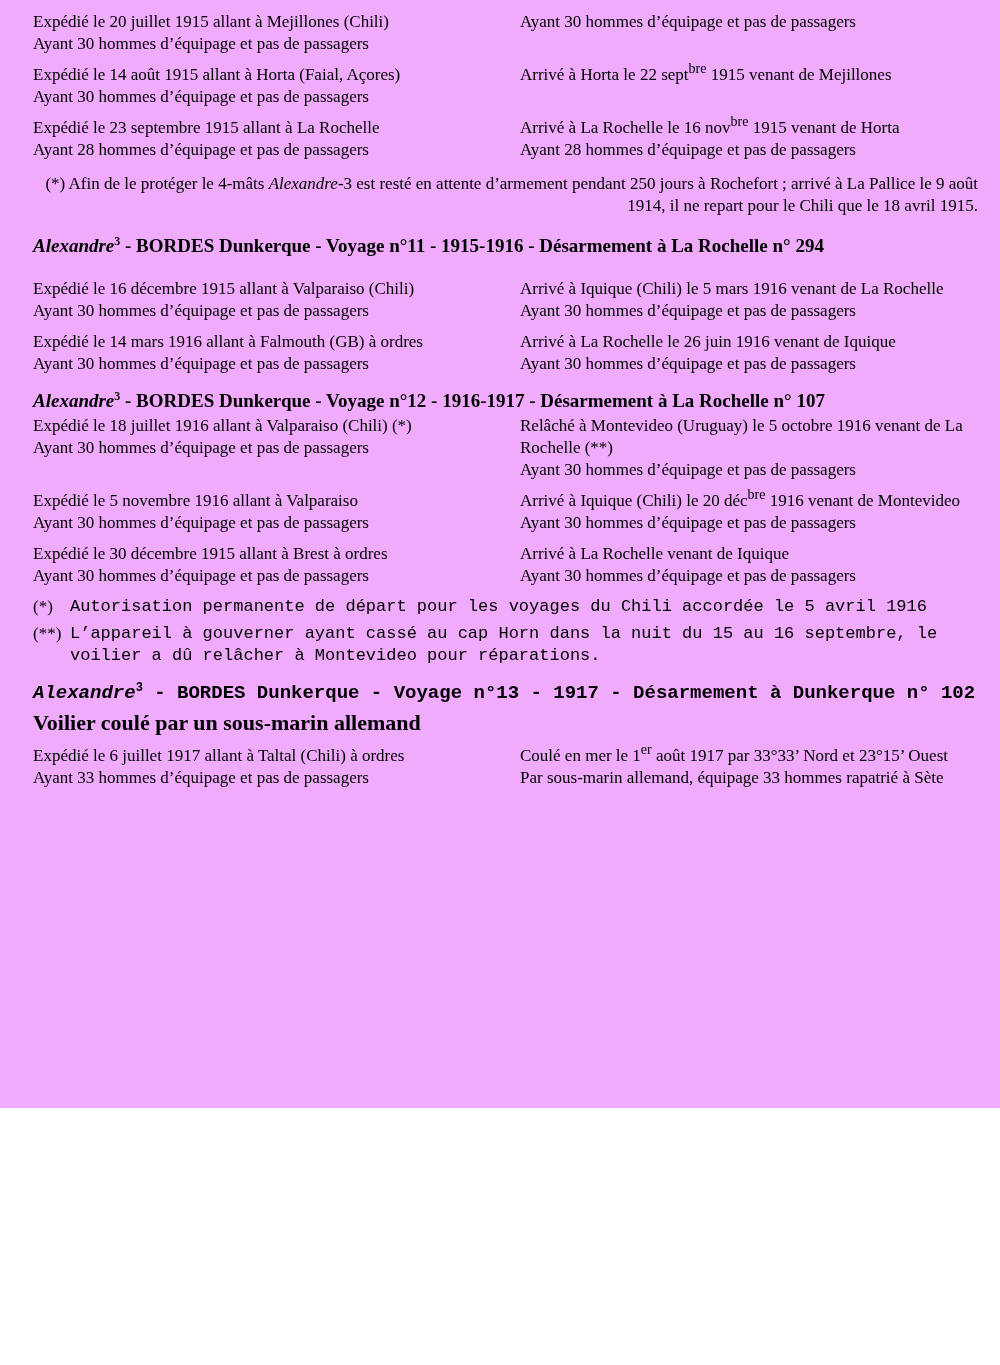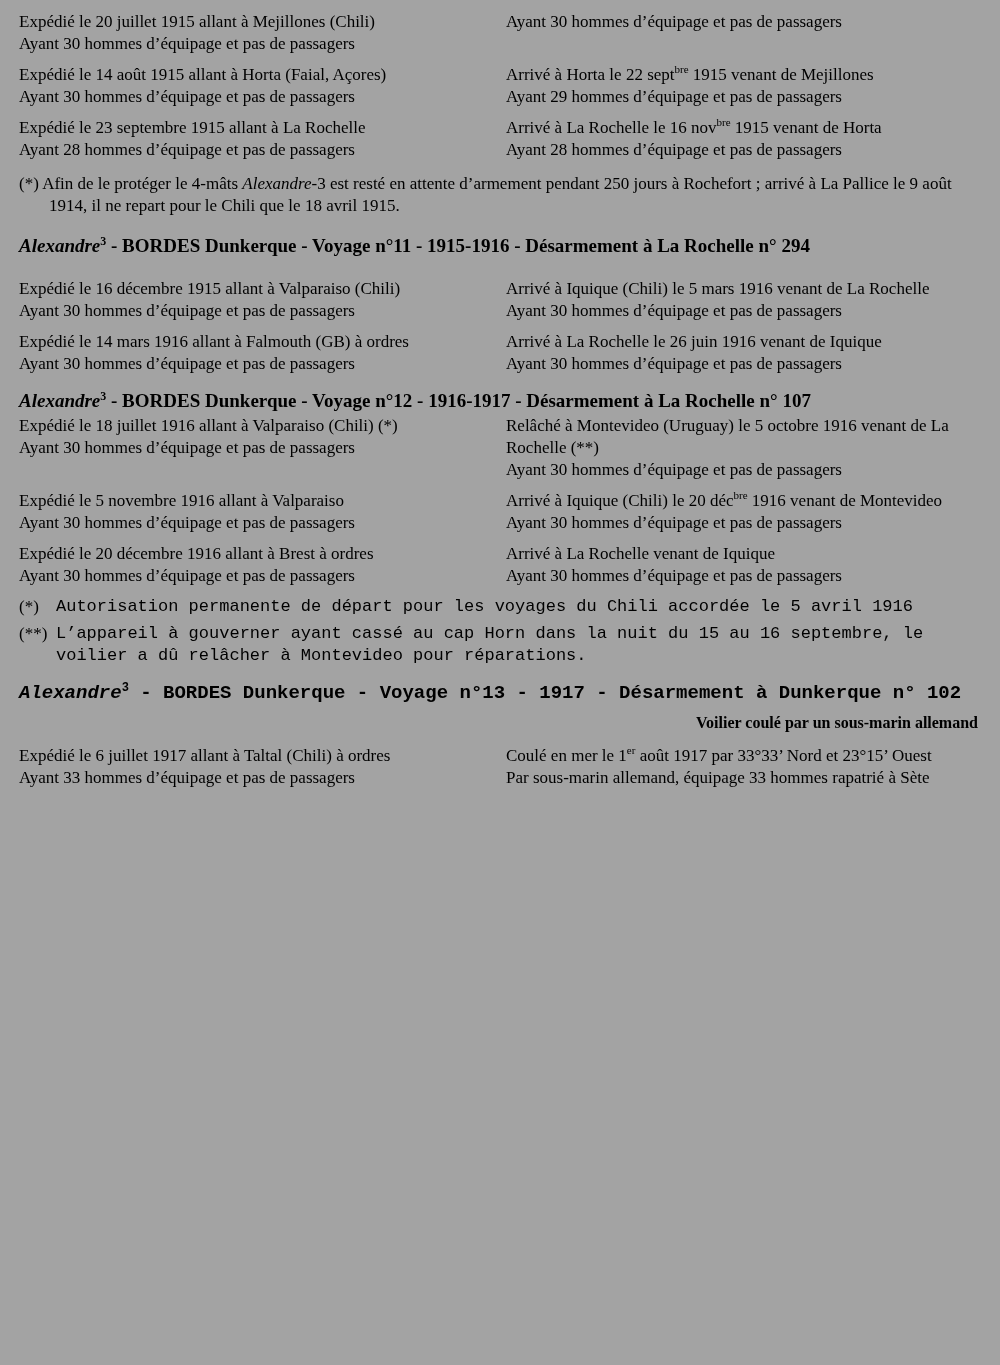--- a/index.html
+++ b/index.html
@@ -1,60 +1,61 @@
 <!DOCTYPE html>
 <html lang="fr"><head>
 <meta charset="utf-8">
 <title>Document</title>
 <style>
   html, body { margin: 0; padding: 0; background: #ffffff; }
   .page {
     position: relative;
     width: 1000px;
-    height: 1365px;
+    height: 1108px;
     box-sizing: border-box;
-    background: #a3a3a3;
+    background: #f0abfc;
     color: #000000;
     font-family: "Liberation Serif", "DejaVu Serif", serif;
     font-size: 17px;
     line-height: 22px;
-    padding: 11px 22px 40px 19px;
+    padding: 11px 22px 40px 33px;
     overflow: hidden;
   }
   .vrow { display: flex; margin: 0 0 9px 0; }
   .vcol-left  { flex: 0 0 487px; box-sizing: border-box; padding-right: 26px; }
   .vcol-right { flex: 1 1 auto; min-width: 0; }
   .line { margin: 0; }
   sup.ss {
-    font-size: 11px;
+    font-size: 14px;
     line-height: 0;
     vertical-align: super;
   }
   .heading {
     font-size: 19px;
     font-weight: bold;
     line-height: 24px;
     text-align: left;
     margin: 17px 0 20px 0;
   }
   .heading.h12 { margin: 14px 0 2px 0; }
   .heading.h13 { margin: 14px 0 6px 0; font-family: Liberation Mono, monospace; }
   .heading .ship { font-style: italic; }
   .heading sup.ss { font-size: 12px; }
   .subheading {
-    font-size: 16px;
+    font-size: 22px;
     font-weight: bold;
     line-height: 24px;
-    text-align: right;
+    text-align: left;
     margin: 0 0 10px 0;
   }
   .fn-armement {
-    margin: 12px 0 0 0;
+    margin: 12px 0 0 11px;
     padding-left: 30px;
     text-indent: -30px;
+    text-align: right;
   }
   .fn-armement .ship { font-style: italic; }
   .footnotes {
     list-style: none;
     margin: 9px 0 0 0;
     padding: 0;
   }
   .footnote { display: flex; margin: 0 0 5px 0; }
   .fn-marker { flex: 0 0 37px; }
   .fn-text { flex: 1 1 auto; min-width: 0; font-family: Liberation Mono, monospace; }
@@ -74,21 +75,20 @@
     </div>
   </div>
 
   <div class="vrow">
     <div class="vcol-left">
       <p class="line">Expédié le 14 août 1915 allant à Horta (Faial, Açores)</p>
       <p class="line">Ayant 30 hommes d’équipage et pas de passagers</p>
     </div>
     <div class="vcol-right">
       <p class="line"><span>Arrivé à Horta le 22 sept</span><sup class="ss">bre</sup><span> 1915 venant de Mejillones</span></p>
-      <p class="line">Ayant 29 hommes d’équipage et pas de passagers</p>
     </div>
   </div>
 
   <div class="vrow">
     <div class="vcol-left">
       <p class="line">Expédié le 23 septembre 1915 allant à La Rochelle</p>
       <p class="line">Ayant 28 hommes d’équipage et pas de passagers</p>
     </div>
     <div class="vcol-right">
       <p class="line"><span>Arrivé à La Rochelle le 16 nov</span><sup class="ss">bre</sup><span> 1915 venant de Horta</span></p>
@@ -141,21 +141,21 @@
       <p class="line">Ayant 30 hommes d’équipage et pas de passagers</p>
     </div>
     <div class="vcol-right">
       <p class="line"><span>Arrivé à Iquique (Chili) le 20 déc</span><sup class="ss">bre</sup><span> 1916 venant de Montevideo</span></p>
       <p class="line">Ayant 30 hommes d’équipage et pas de passagers</p>
     </div>
   </div>
 
   <div class="vrow">
     <div class="vcol-left">
-      <p class="line">Expédié le 20 décembre 1916 allant à Brest à ordres</p>
+      <p class="line">Expédié le 30 décembre 1915 allant à Brest à ordres</p>
       <p class="line">Ayant 30 hommes d’équipage et pas de passagers</p>
     </div>
     <div class="vcol-right">
       <p class="line">Arrivé à La Rochelle venant de Iquique</p>
       <p class="line">Ayant 30 hommes d’équipage et pas de passagers</p>
     </div>
   </div>
 
   <ul class="footnotes">
     <li class="footnote">

